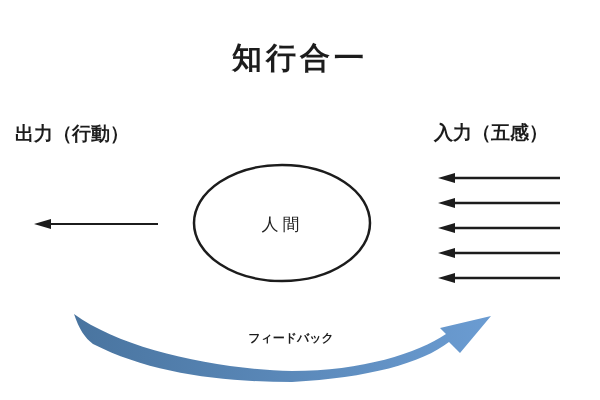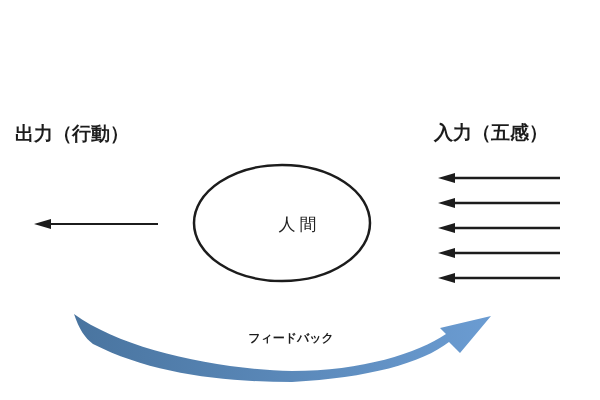--- a/index.html
+++ b/index.html
@@ -27,21 +27,21 @@
   .side-label {
     position: absolute;
     font-size: 19px;
     font-weight: bold;
     white-space: nowrap;
   }
   .output-label { left: 15px; top: 121px; }
   .input-label  { left: 434px; top: 120px; }
   .human-label {
     position: absolute;
-    left: 212px;
+    left: 195px;
     top: 213px;
     width: 175px;
     text-align: center;
     font-size: 17px;
     font-weight: 500;
     letter-spacing: 4px;
     color: #222222;
   }
   .feedback-label {
     position: absolute;
@@ -102,20 +102,21 @@
              C 150,373 220,382 292,382
              C 368,378 422,363 449,342
              L 460,353
              L 491,316
              L 440,328
              L 446,334
              C 418,353 362,371 292,371
              C 214,369 122,349 74,314 Z"></path>
   </svg>
 
+  <div class="title">知行合一</div>
 
   <div class="side-label input-label">入力（五感）</div>
 
   <div class="side-label output-label">出力（行動）</div>
 
   <div class="human-label">人間</div>
 
   <div class="feedback-label">フィードバック</div>
 
 </div>

